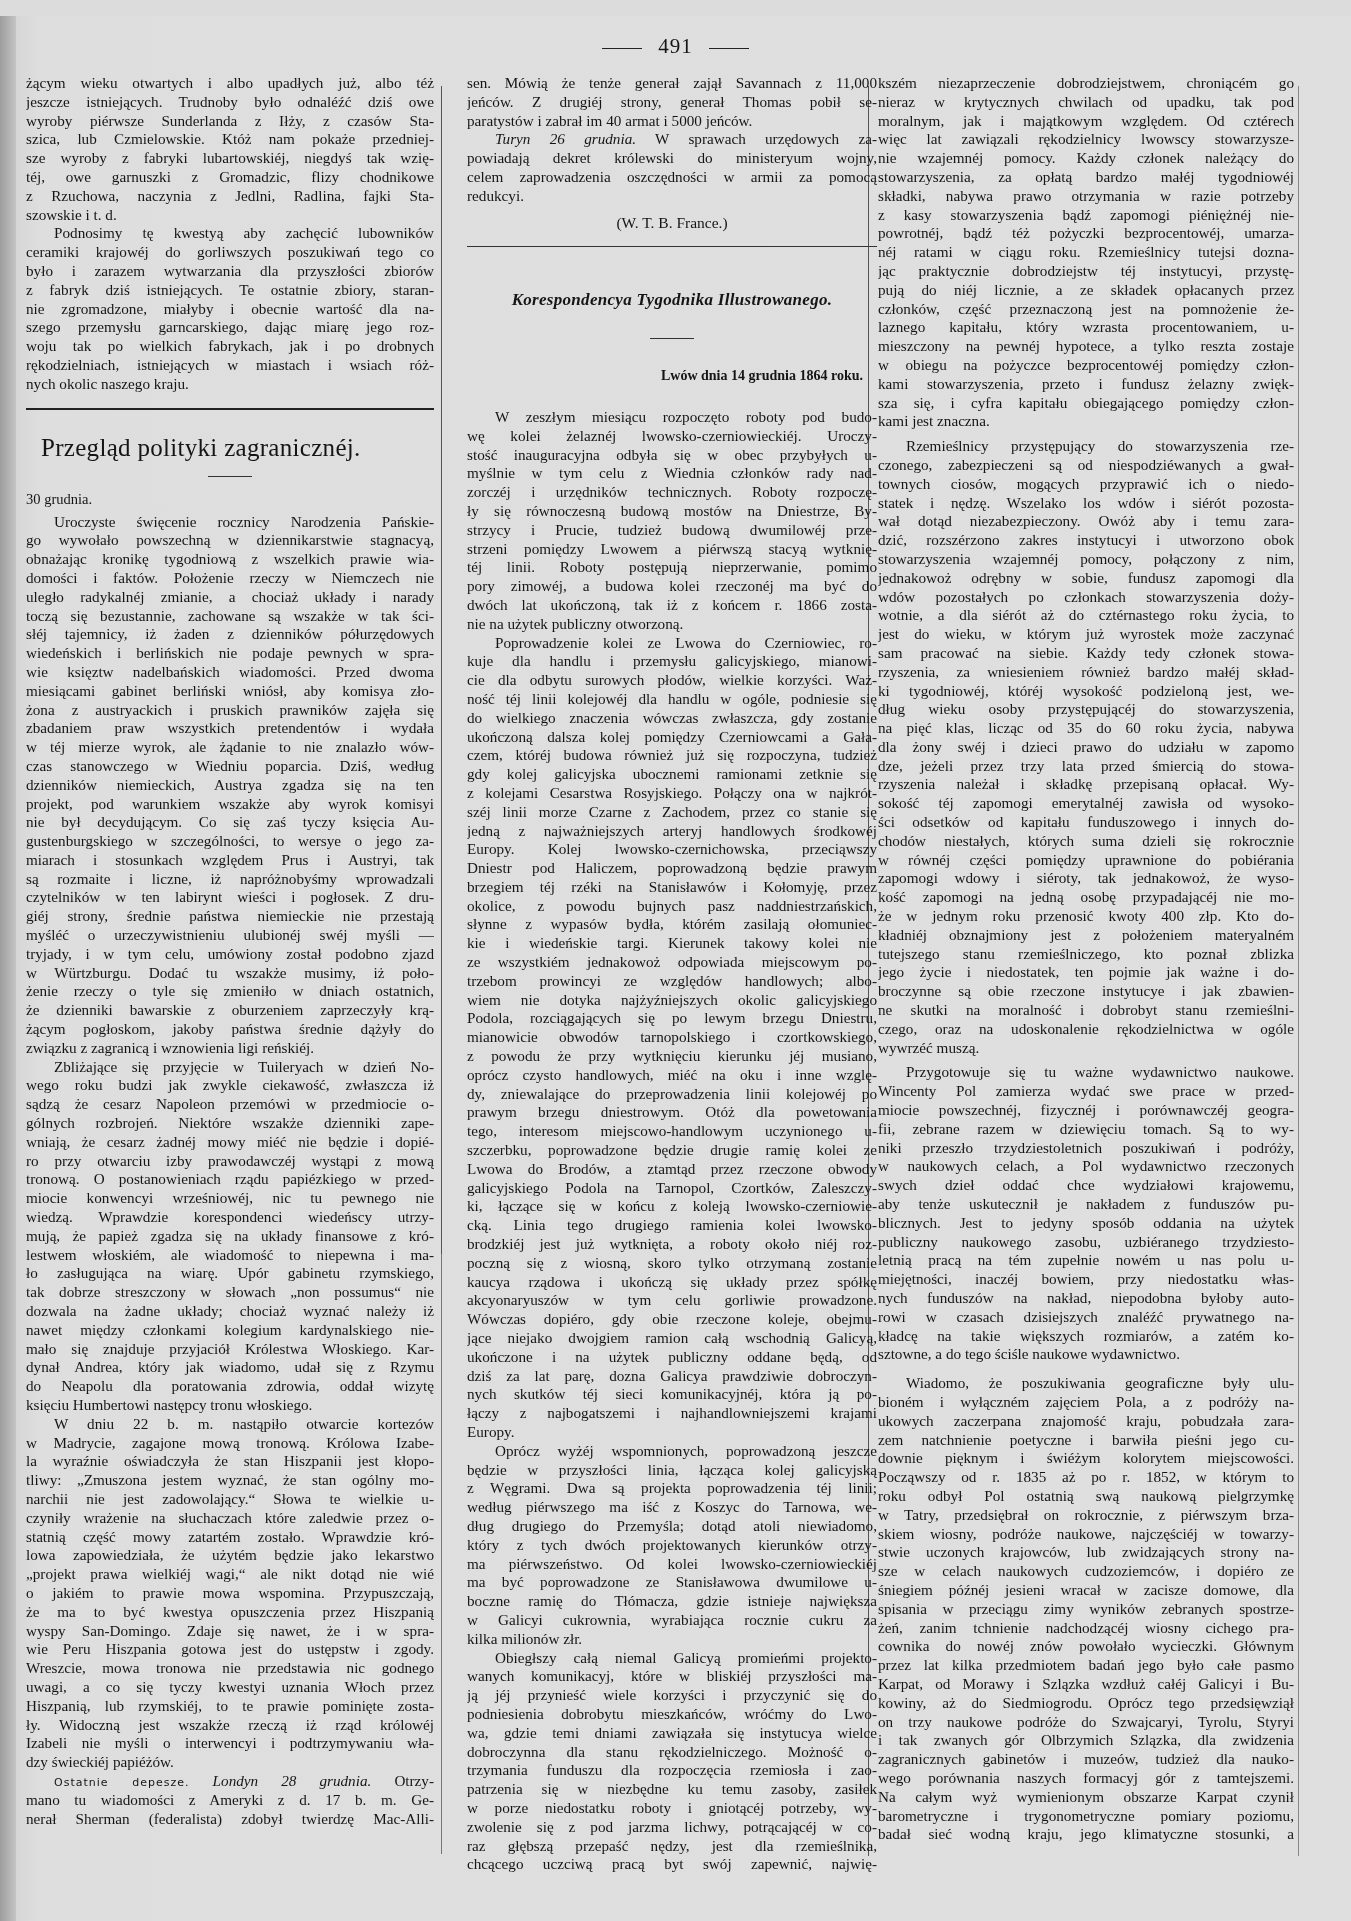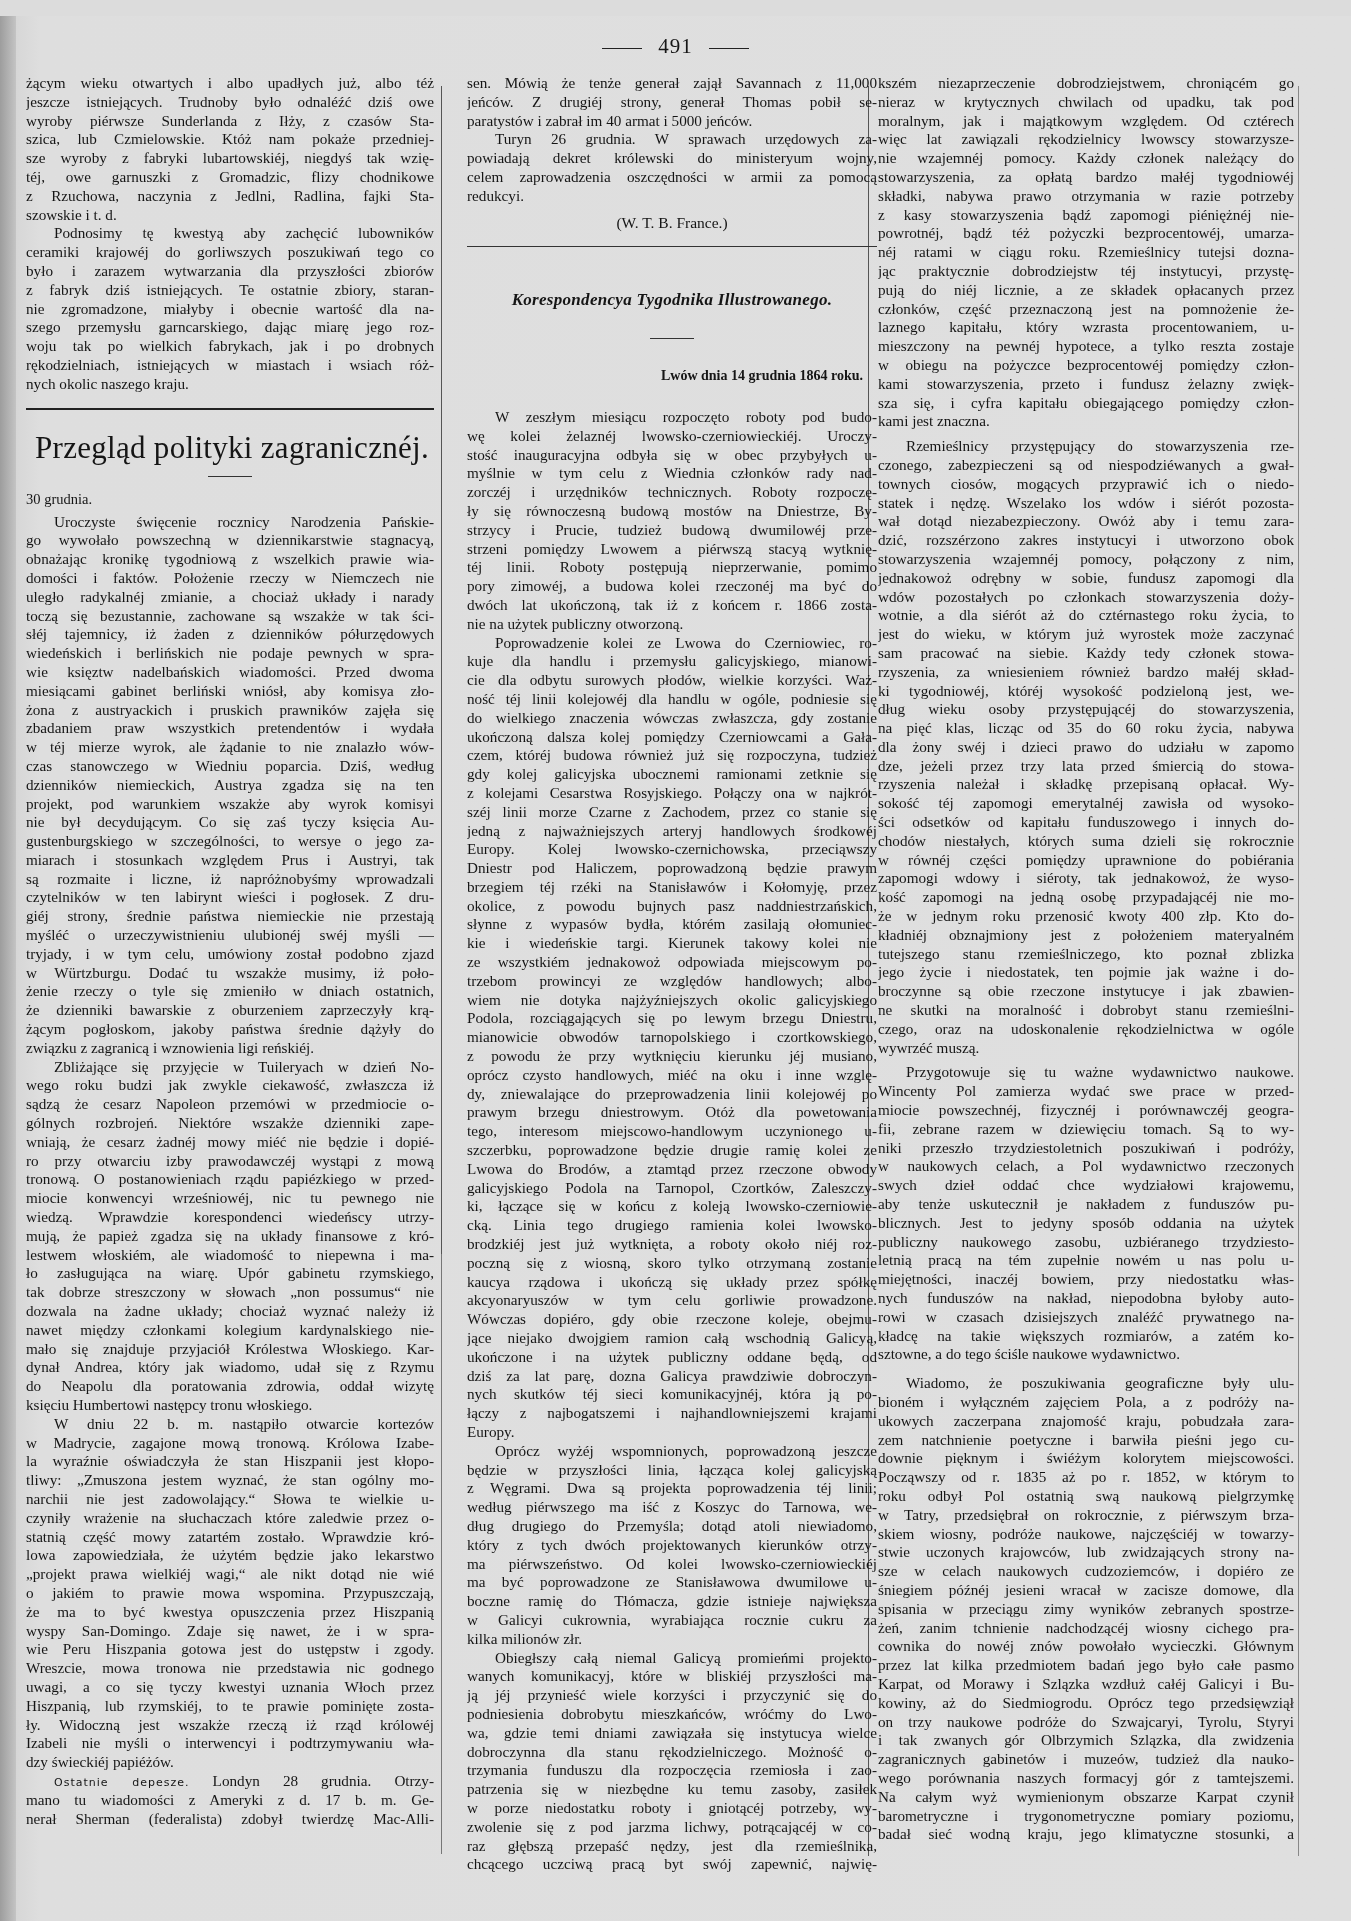--- a/index.html
+++ b/index.html
@@ -34,35 +34,35 @@
   .rule-v { position: absolute; width: 1px; background: #555; }
   .line {
     display: block; white-space: nowrap; text-align: justify; text-align-last: justify;
     height: 18.8px; overflow: hidden;
   }
   .line.last { text-align-last: left; }
   .line.indent { padding-left: 28px; }
   .section-rule { border-top: 2px solid #222; margin: 14px 0 10px 0; }
   .section-rule.thin { border-top: 1.5px solid #333; }
   .heading-big {
-    font-size: 31px; line-height: 40px; text-align: center; letter-spacing: 0.3px;
-    margin: 18px 0 8px 4px; white-space: nowrap;
+    font-size: 25px; line-height: 40px; letter-spacing: 0.3px;
+    margin: 18px 0 8px 15px; white-space: nowrap;
   }
   .heading-small {
     font-size: 17px; font-weight: bold; text-align: center; margin: 44px 0 28px 0; white-space: nowrap;
     letter-spacing: 0.3px;
     font-style: italic;
   }
   .short-rule { width: 44px; margin: 0 auto; border-top: 1.5px solid #333; }
   .dateline { padding-right: 10px; font-size: 14.5px; line-height: 20px; margin: 12px 0 4px 0; }
   .dateline-2 { text-align: right; padding-right: 14px; font-size: 14px; margin: 28px 0 22px 0; font-weight: bold; }
   .signature { text-align: center; font-size: 15.5px; margin: 8px 0 8px 0; }
   .spacer { height: 6px; }
   .spacer-lg { height: 10px; }
-  .it { }
+  .it { font-style: italic; }
   .bold-word { font-weight: normal; letter-spacing: 1px; font-family: "DejaVu Sans", sans-serif; font-size: 11px; }
 </style>
 </head>
 <body>
 
 <div class="page">
   <div class="binding"></div>
 
   <div class="page-number">
     <span class="dash"></span><span>491</span><span class="dash"></span>

